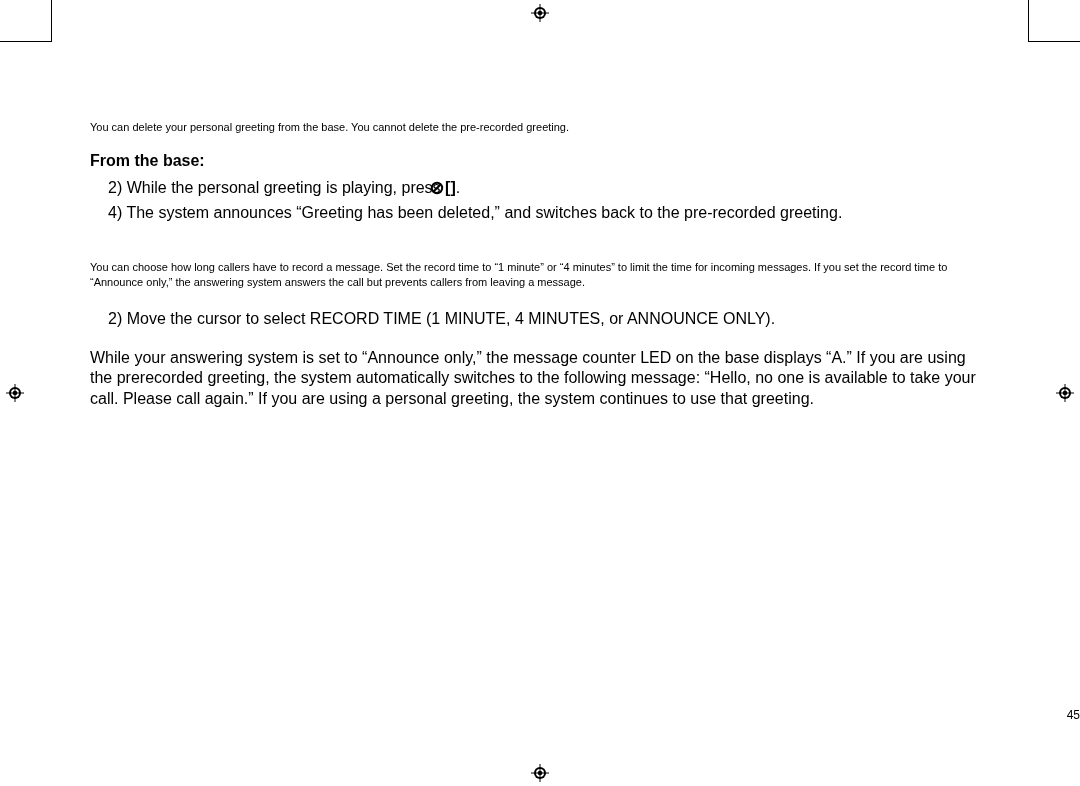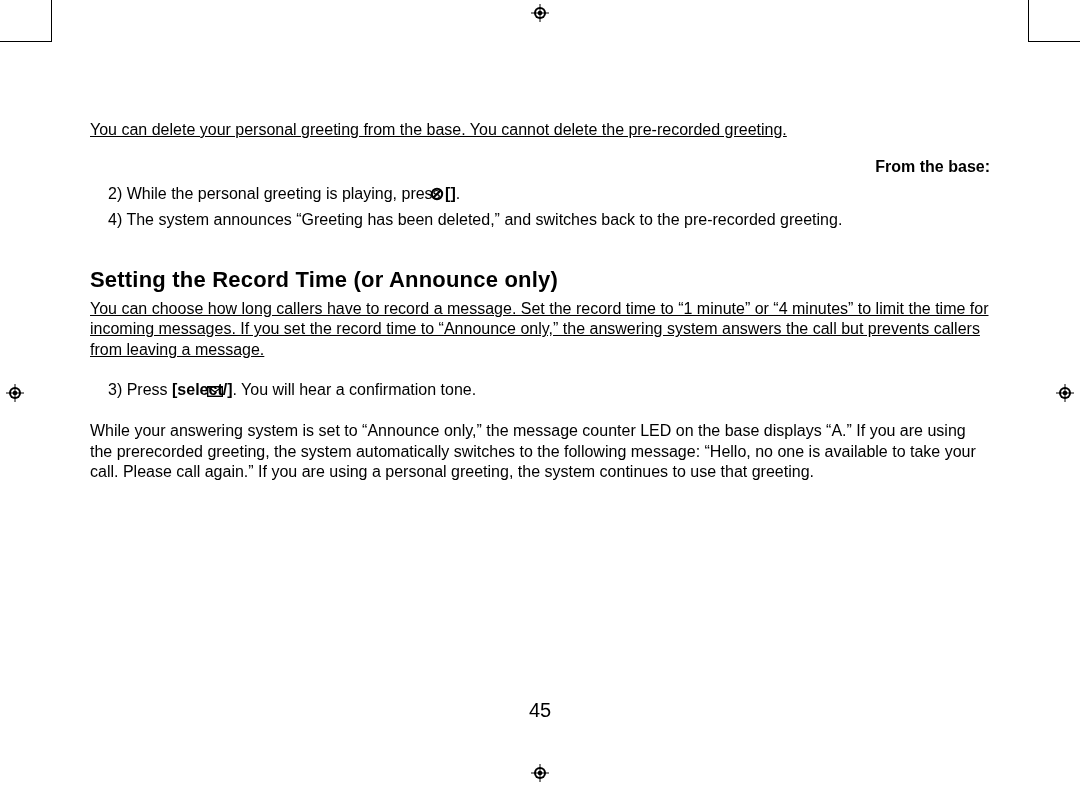--- a/index.html
+++ b/index.html
@@ -34,31 +34,29 @@
       right: 90px;
       top: 120px;
     }
     h2 {
       font-size: 22px;
       font-weight: bold;
       margin-bottom: 6px;
       letter-spacing: 0.2px;
     }
     p.body {
-      font-size: 16px;
+      font-size: 11px;
       line-height: 1.28;
       margin-bottom: 18px;
-      text-decoration: underline;
     }
     p.sub {
       font-size: 16px;
       font-weight: bold;
       margin-top: 8px;
       margin-bottom: 6px;
-      text-align: right;
     }
     ol.steps {
       list-style: none;
       padding-left: 18px;
       margin-bottom: 18px;
     }
     ol.steps li {
       font-size: 16px;
       line-height: 1.45;
       text-indent: -20px;
@@ -67,23 +65,23 @@
     .b { font-weight: bold; }
     .section2 { margin-top: 36px; }
     p.note {
       font-size: 16px;
       line-height: 1.28;
       margin-top: 16px;
     }
     .page-num {
       position: absolute;
       left: 0; right: 0;
-      text-align: center;
+      text-align: right;
       bottom: 64px;
-      font-size: 20px;
+      font-size: 12px;
     }
     .icon-inline {
       display: inline-block;
       vertical-align: -2px;
     }
   </style>
 </head>
 <body>
 
 <div class="crop-line crop-v-left"></div>
@@ -137,28 +135,22 @@
     <li>
       <span>2) While the personal greeting is playing, press </span><span class="b">[</span><span class="icon-inline"><svg width="14" height="14" viewBox="0 0 14 14">
             <circle cx="7" cy="7" r="5.2" fill="none" stroke="#000" stroke-width="2"></circle>
             <line x1="3.2" y1="10.8" x2="10.8" y2="3.2" stroke="#000" stroke-width="2"></line>
           </svg></span><span class="b">]</span><span>.</span>
     </li>
     <li>4) The system announces “Greeting has been deleted,” and switches back to the pre-recorded greeting.</li>
   </ol>
 
   <div class="section2">
-    <h2>Setting the Record Time (or Announce only)</h2>
     <p class="body">You can choose how long callers have to record a message. Set the record time to “1 minute” or “4 minutes” to limit the time for incoming messages. If you set the record time to “Announce only,” the answering system answers the call but prevents callers from leaving a message.</p>
     <ol class="steps">
-      <li>
-        <span>3) Press </span><span class="b">[select/</span><span class="icon-inline"><svg width="16" height="11" viewBox="0 0 16 11">
-              <rect x="0.7" y="0.7" width="14.6" height="9.6" fill="none" stroke="#000" stroke-width="1.4"></rect>
-              <polyline points="0.7,0.7 8,6 15.3,0.7" fill="none" stroke="#000" stroke-width="1.4"></polyline>
-            </svg></span><span class="b">]</span><span>. You will hear a confirmation tone.</span>
-      </li>
+      <li>2) Move the cursor to select RECORD TIME (1 MINUTE, 4 MINUTES, or ANNOUNCE ONLY).</li>
     </ol>
     <p class="note">While your answering system is set to “Announce only,” the message counter LED on the base displays “A.” If you are using the prerecorded greeting, the system automatically switches to the following message: “Hello, no one is available to take your call. Please call again.” If you are using a personal greeting, the system continues to use that greeting.</p>
   </div>
 
 </div>
 
 <div class="page-num">45</div>
 
 </body></html>

